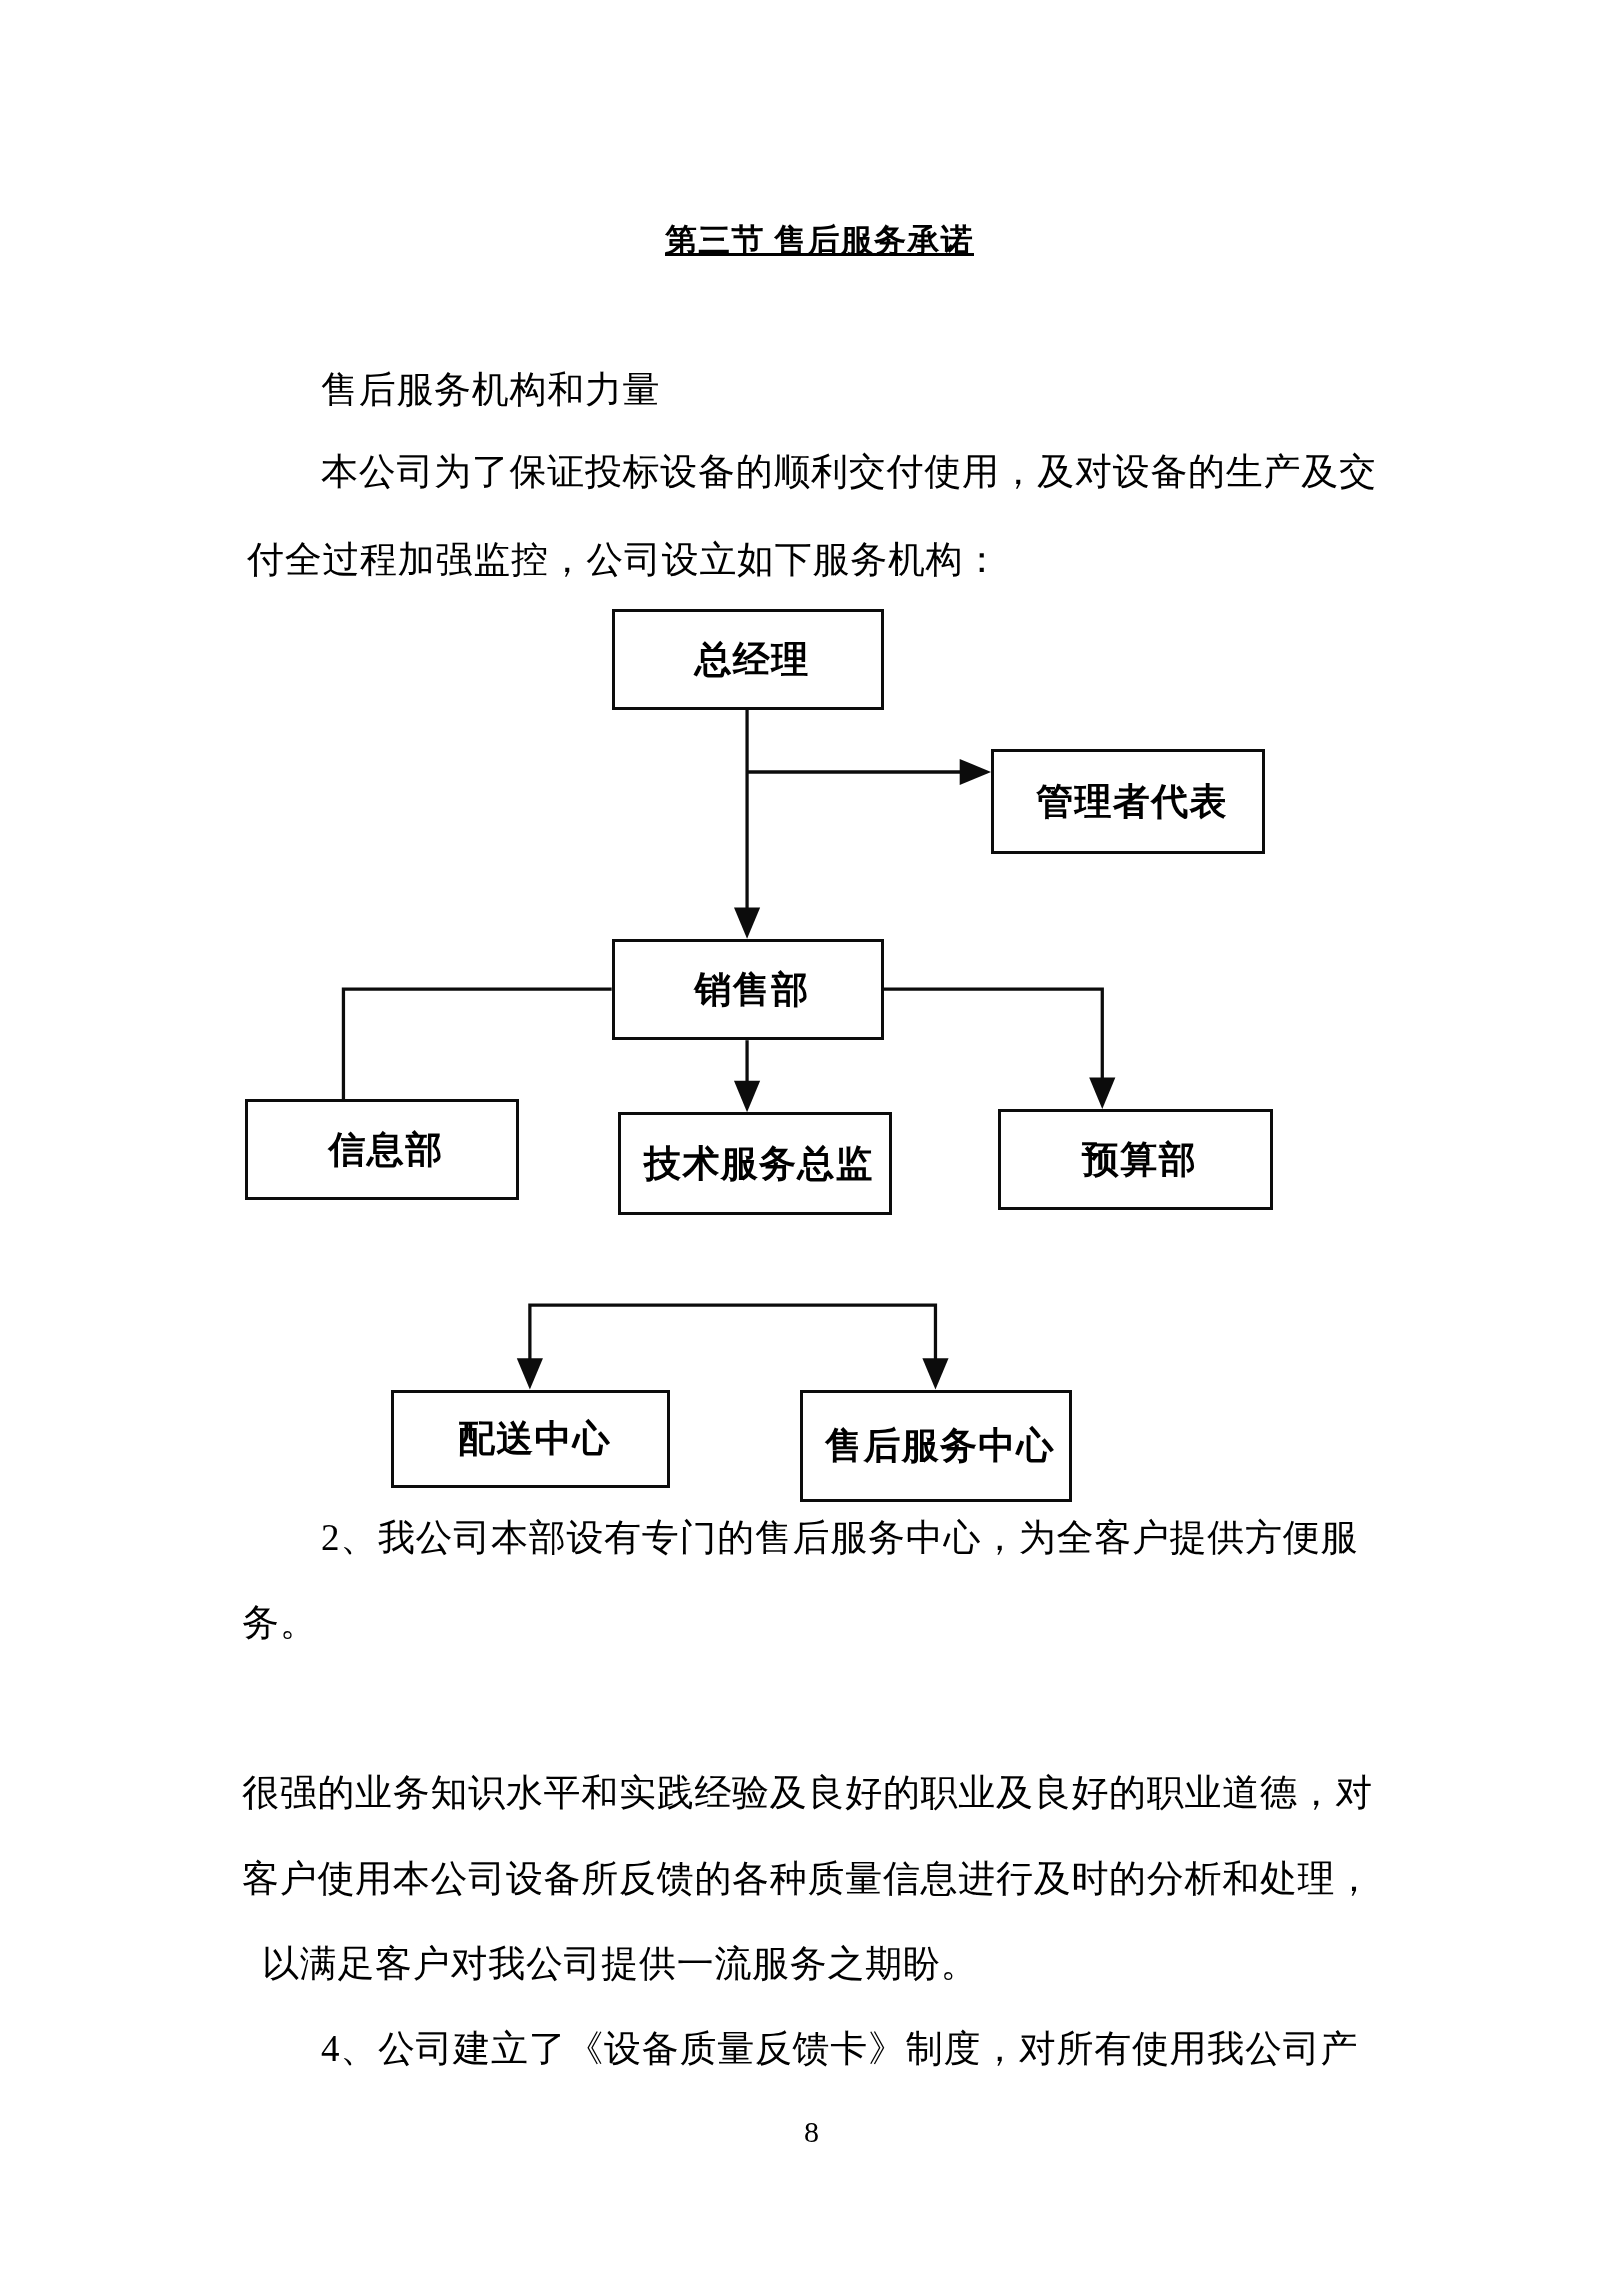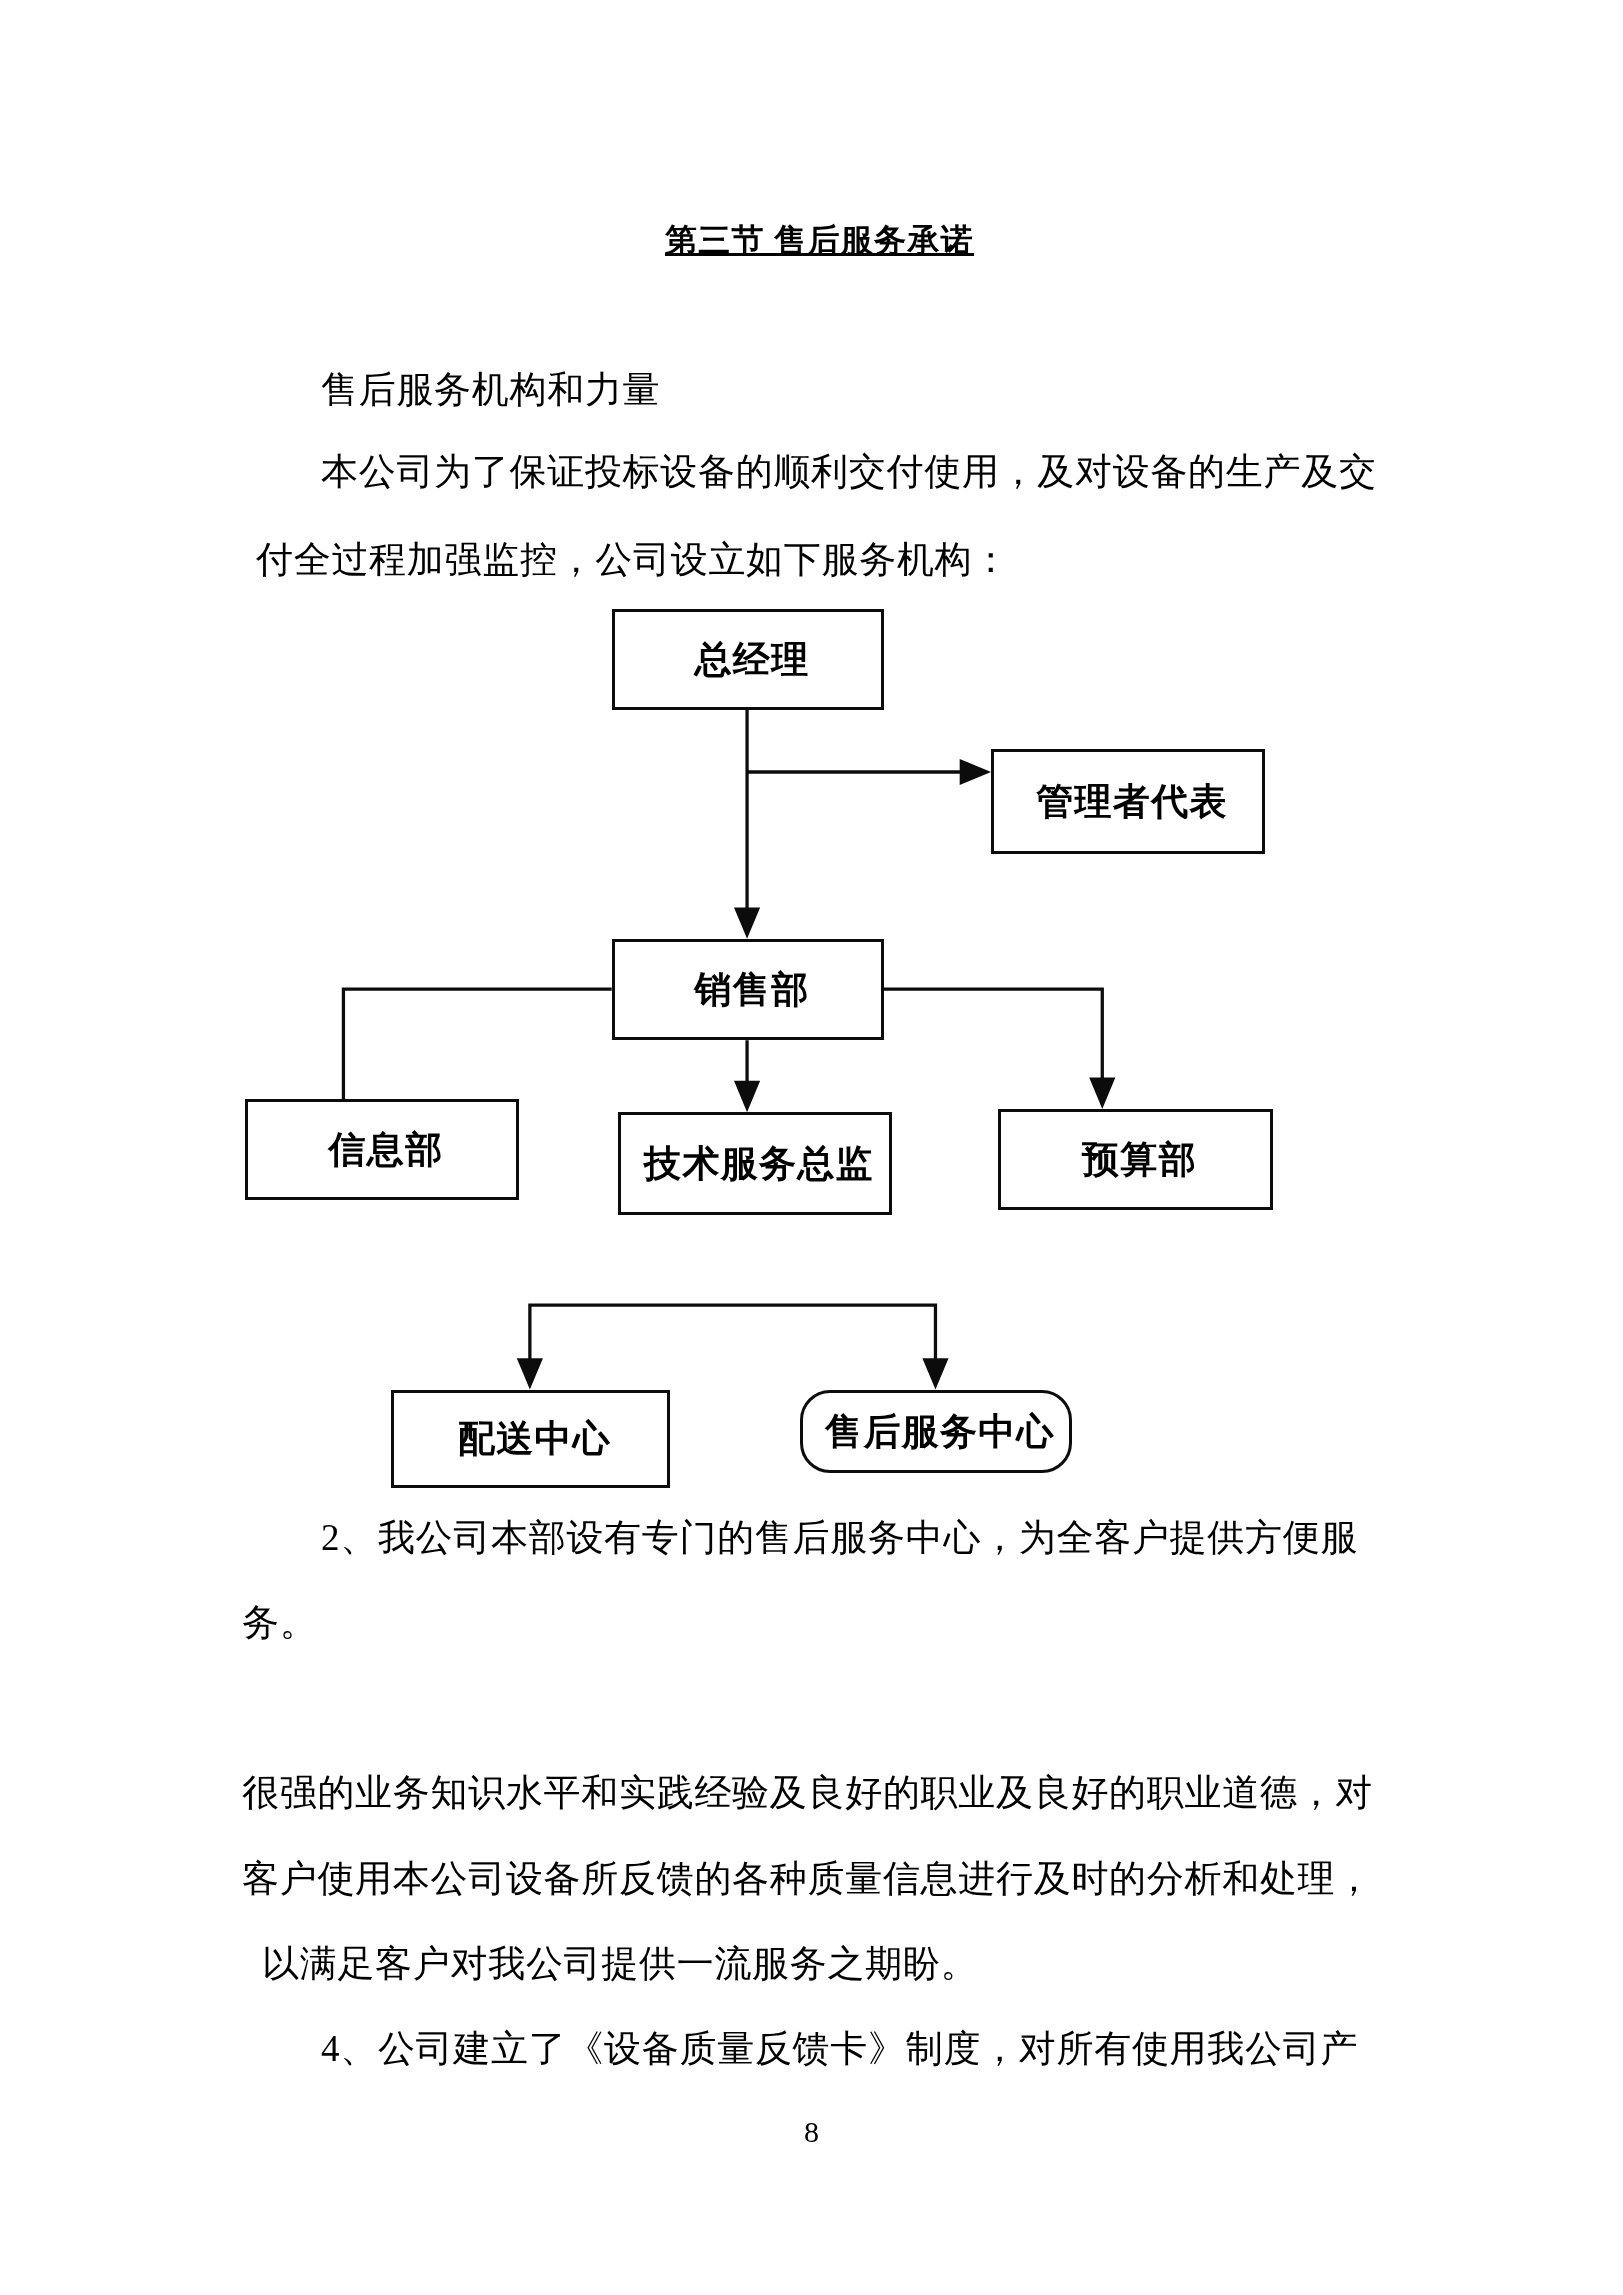--- a/index.html
+++ b/index.html
@@ -44,21 +44,21 @@
 </style>
 </head>
 <body>
 
 <div class="page">
 
   <div class="doc-title">第三节  售后服务承诺</div>
 
   <div class="line" style="left:321px;top:362px;">售后服务机构和力量</div>
   <div class="line" style="left:321px;top:447px;font-family:Liberation Mono, monospace;">本公司为了保证投标设备的顺利交付使用，及对设备的生产及交</div>
-  <div class="line" style="left:256px;top:532px;">付全过程加强监控，公司设立如下服务机构：</div>
+  <div class="line" style="left:247px;top:532px;">付全过程加强监控，公司设立如下服务机构：</div>
 
   <svg class="chart-svg" viewBox="0 0 2481 3508" xmlns="http://www.w3.org/2000/svg">
     <g stroke="#0c0c0c" stroke-width="5" fill="none">
 
       <path d="M1142,1085 V1390"></path>
 
       <path d="M1142,1180 H1468"></path>
 
       <path d="M935,1512 H525 V1680"></path>
 
@@ -79,21 +79,21 @@
   </svg>
 
   <div>
     <div class="box" style="left:612px;top:609px;width:272px;height:101px;">总经理</div>
     <div class="box" style="left:991px;top:749px;width:274px;height:105px;">管理者代表</div>
     <div class="box" style="left:612px;top:939px;width:272px;height:101px;">销售部</div>
     <div class="box" style="left:245px;top:1099px;width:274px;height:101px;">信息部</div>
     <div class="box" style="left:618px;top:1112px;width:274px;height:103px;">技术服务总监</div>
     <div class="box" style="left:998px;top:1109px;width:275px;height:101px;">预算部</div>
     <div class="box" style="left:391px;top:1390px;width:279px;height:98px;">配送中心</div>
-    <div class="box" style="left:800px;top:1390px;width:272px;height:83px;border-radius:30px;">售后服务中心</div>
+    <div class="box" style="left:800px;top:1390px;width:272px;height:112px;">售后服务中心</div>
   </div>
 
   <div class="line" style="left:321px;top:1510px;">2、我公司本部设有专门的售后服务中心，为全客户提供方便服</div>
   <div class="line" style="left:242px;top:1595px;">务。</div>
   <div class="line" style="left:242px;top:1765px;">很强的业务知识水平和实践经验及良好的职业及良好的职业道德，对</div>
   <div class="line" style="left:242px;top:1851px;">客户使用本公司设备所反馈的各种质量信息进行及时的分析和处理，</div>
   <div class="line" style="left:262px;top:1936px;">以满足客户对我公司提供一流服务之期盼。</div>
   <div class="line" style="left:321px;top:2021px;">4、公司建立了《设备质量反馈卡》制度，对所有使用我公司产</div>
 
   <div class="page-number">8</div>

